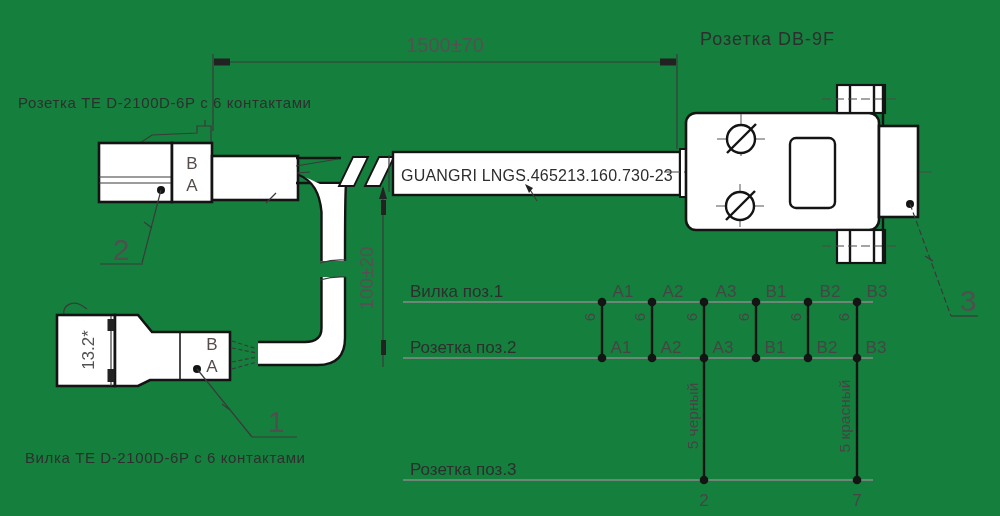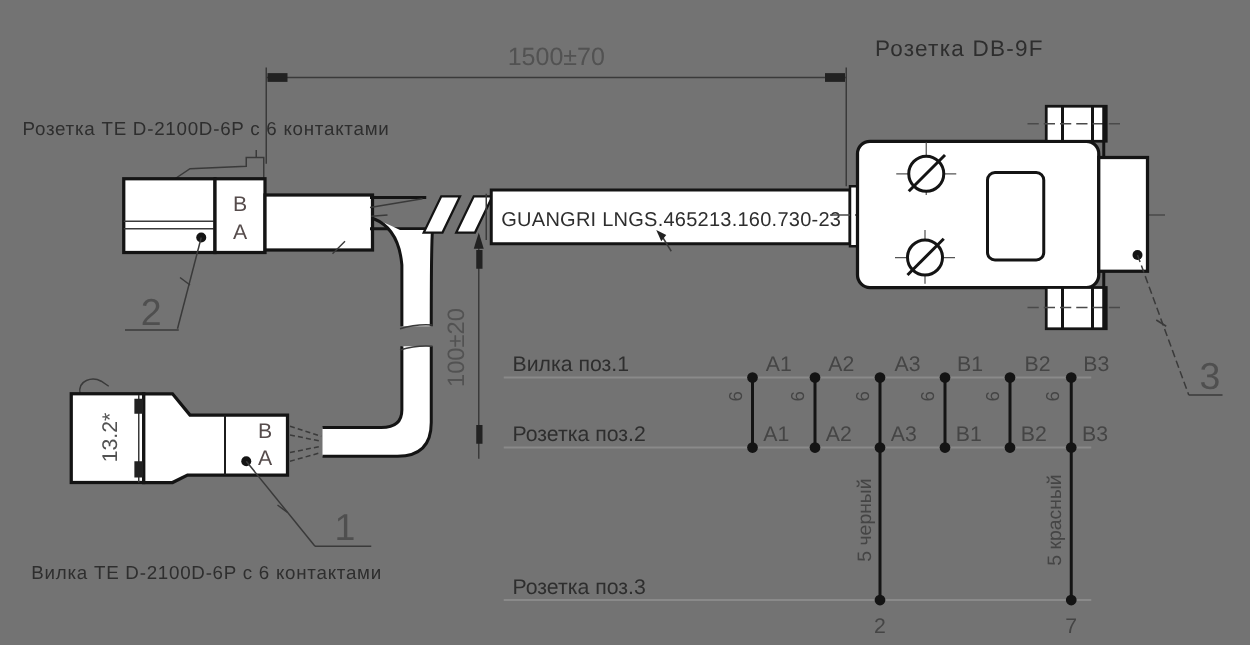--- a/index.html
+++ b/index.html
@@ -1,16 +1,16 @@
 <!DOCTYPE html>
 <html><head>
 <meta charset="utf-8">
 <style>
   html,body{margin:0;padding:0;background:#ffffff;}
-  .stage{position:relative;width:1000px;height:516px;background:#737373;overflow:hidden;}
+  .stage{position:relative;width:1000px;height:516px;background:#15803d;overflow:hidden;}
   svg{display:block;}
   text{font-family:"Liberation Sans","DejaVu Sans",sans-serif;fill:#2e2e2e;}
   .ln{stroke:#141414;stroke-width:2.4;fill:none;}
   .ln3{stroke:#141414;stroke-width:2.6;fill:#fff;}
   .thin{stroke:#3a3a3a;stroke-width:1.2;fill:none;}
   .rail{stroke:#8a8a8a;stroke-width:1.6;fill:none;}
   .wire{stroke:#141414;stroke-width:2.4;fill:none;}
   .dot{fill:#141414;}
   .tick{fill:#222;}
   .dimtxt{fill:#525252;}

